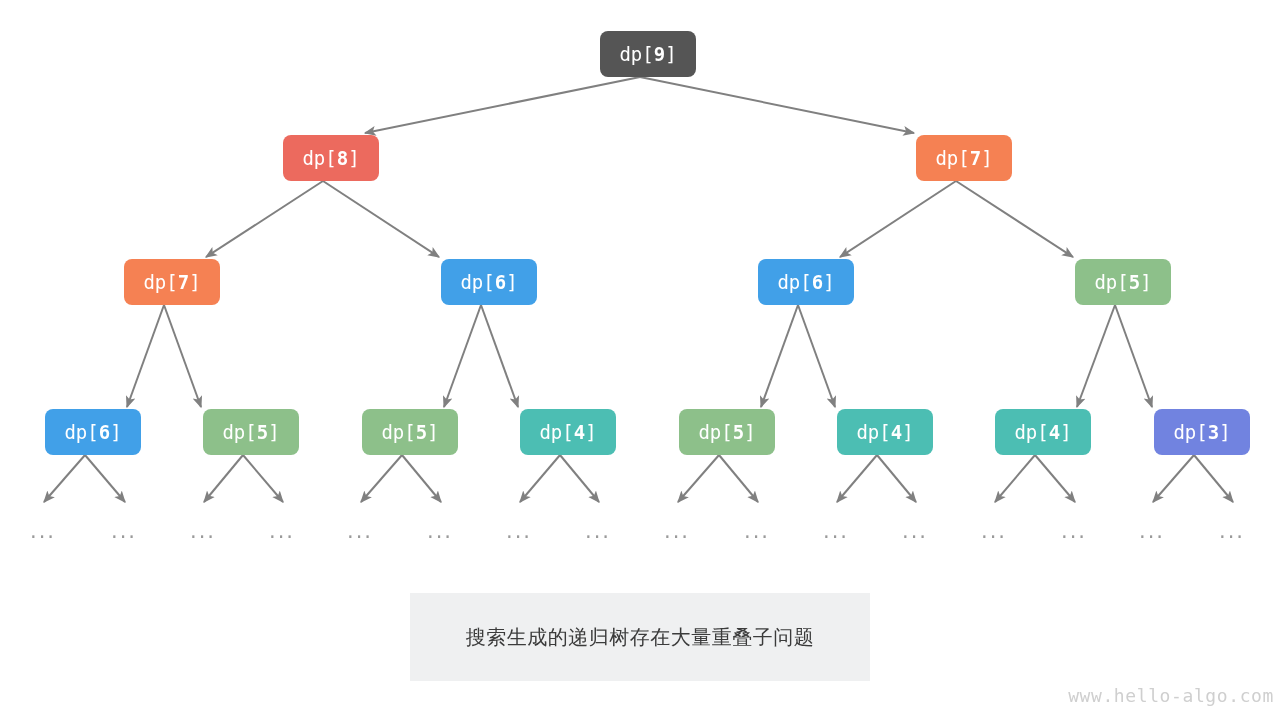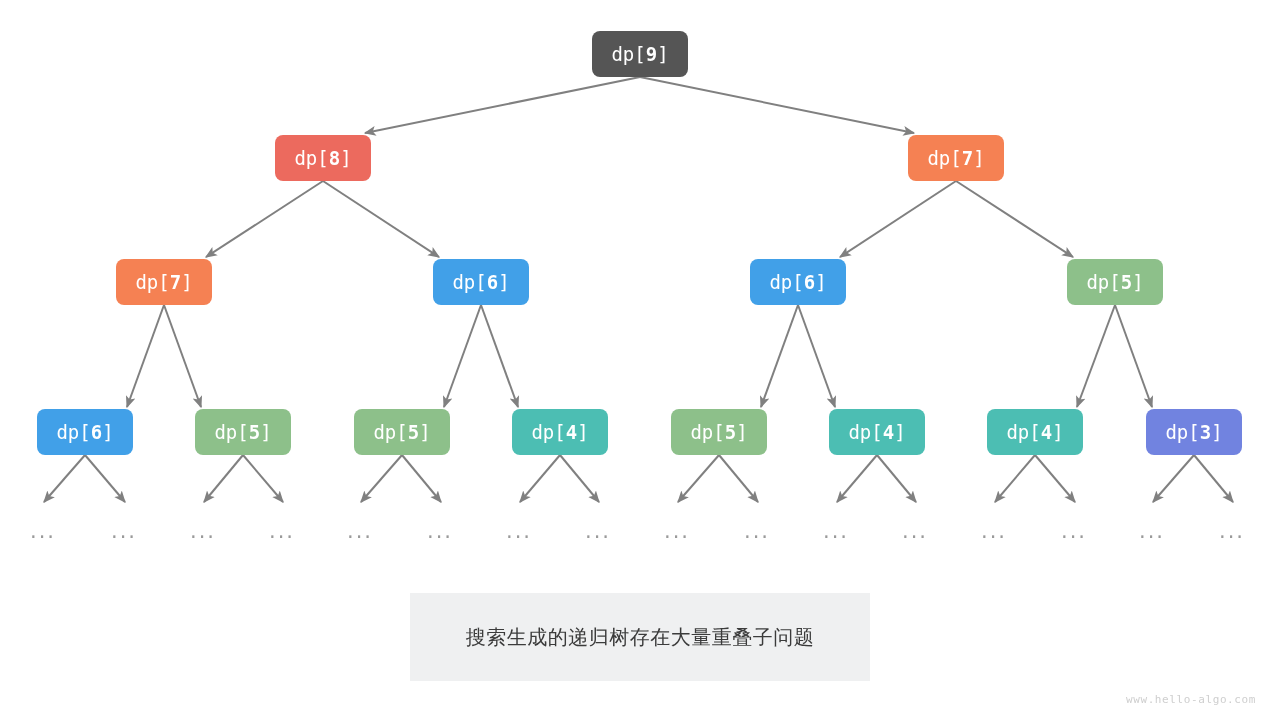--- a/index.html
+++ b/index.html
@@ -30,20 +30,21 @@
     color: #ffffff;
     font-family: "DejaVu Sans Mono", monospace;
     font-size: 19px;
     line-height: 1;
     display: flex;
     align-items: center;
     justify-content: center;
     letter-spacing: 0px;
     white-space: nowrap;
     z-index: 2;
+    margin-left: 8px;
   }
   .node .idx {
     font-weight: bold;
   }
   .ellipsis {
     position: absolute;
     color: #9a9a9a;
     font-family: "DejaVu Sans", sans-serif;
     font-size: 21px;
     line-height: 1;
@@ -74,25 +75,25 @@
     white-space: nowrap;
   }
   .caption-line sup {
     font-size: 13px;
     font-weight: bold;
     vertical-align: super;
     line-height: 0;
   }
   #watermark {
     position: absolute;
-    right: 24px;
+    right: 6px;
     bottom: 14px;
     color: #cfcfcf;
     font-family: "DejaVu Sans Mono", monospace;
-    font-size: 11px;
+    font-size: 18px;
     letter-spacing: 0.6px;
     z-index: 2;
   }
 </style>
 </head>
 <body>
 
 <div id="canvas">
 
   <svg id="edges" viewBox="0 0 1280 720">

